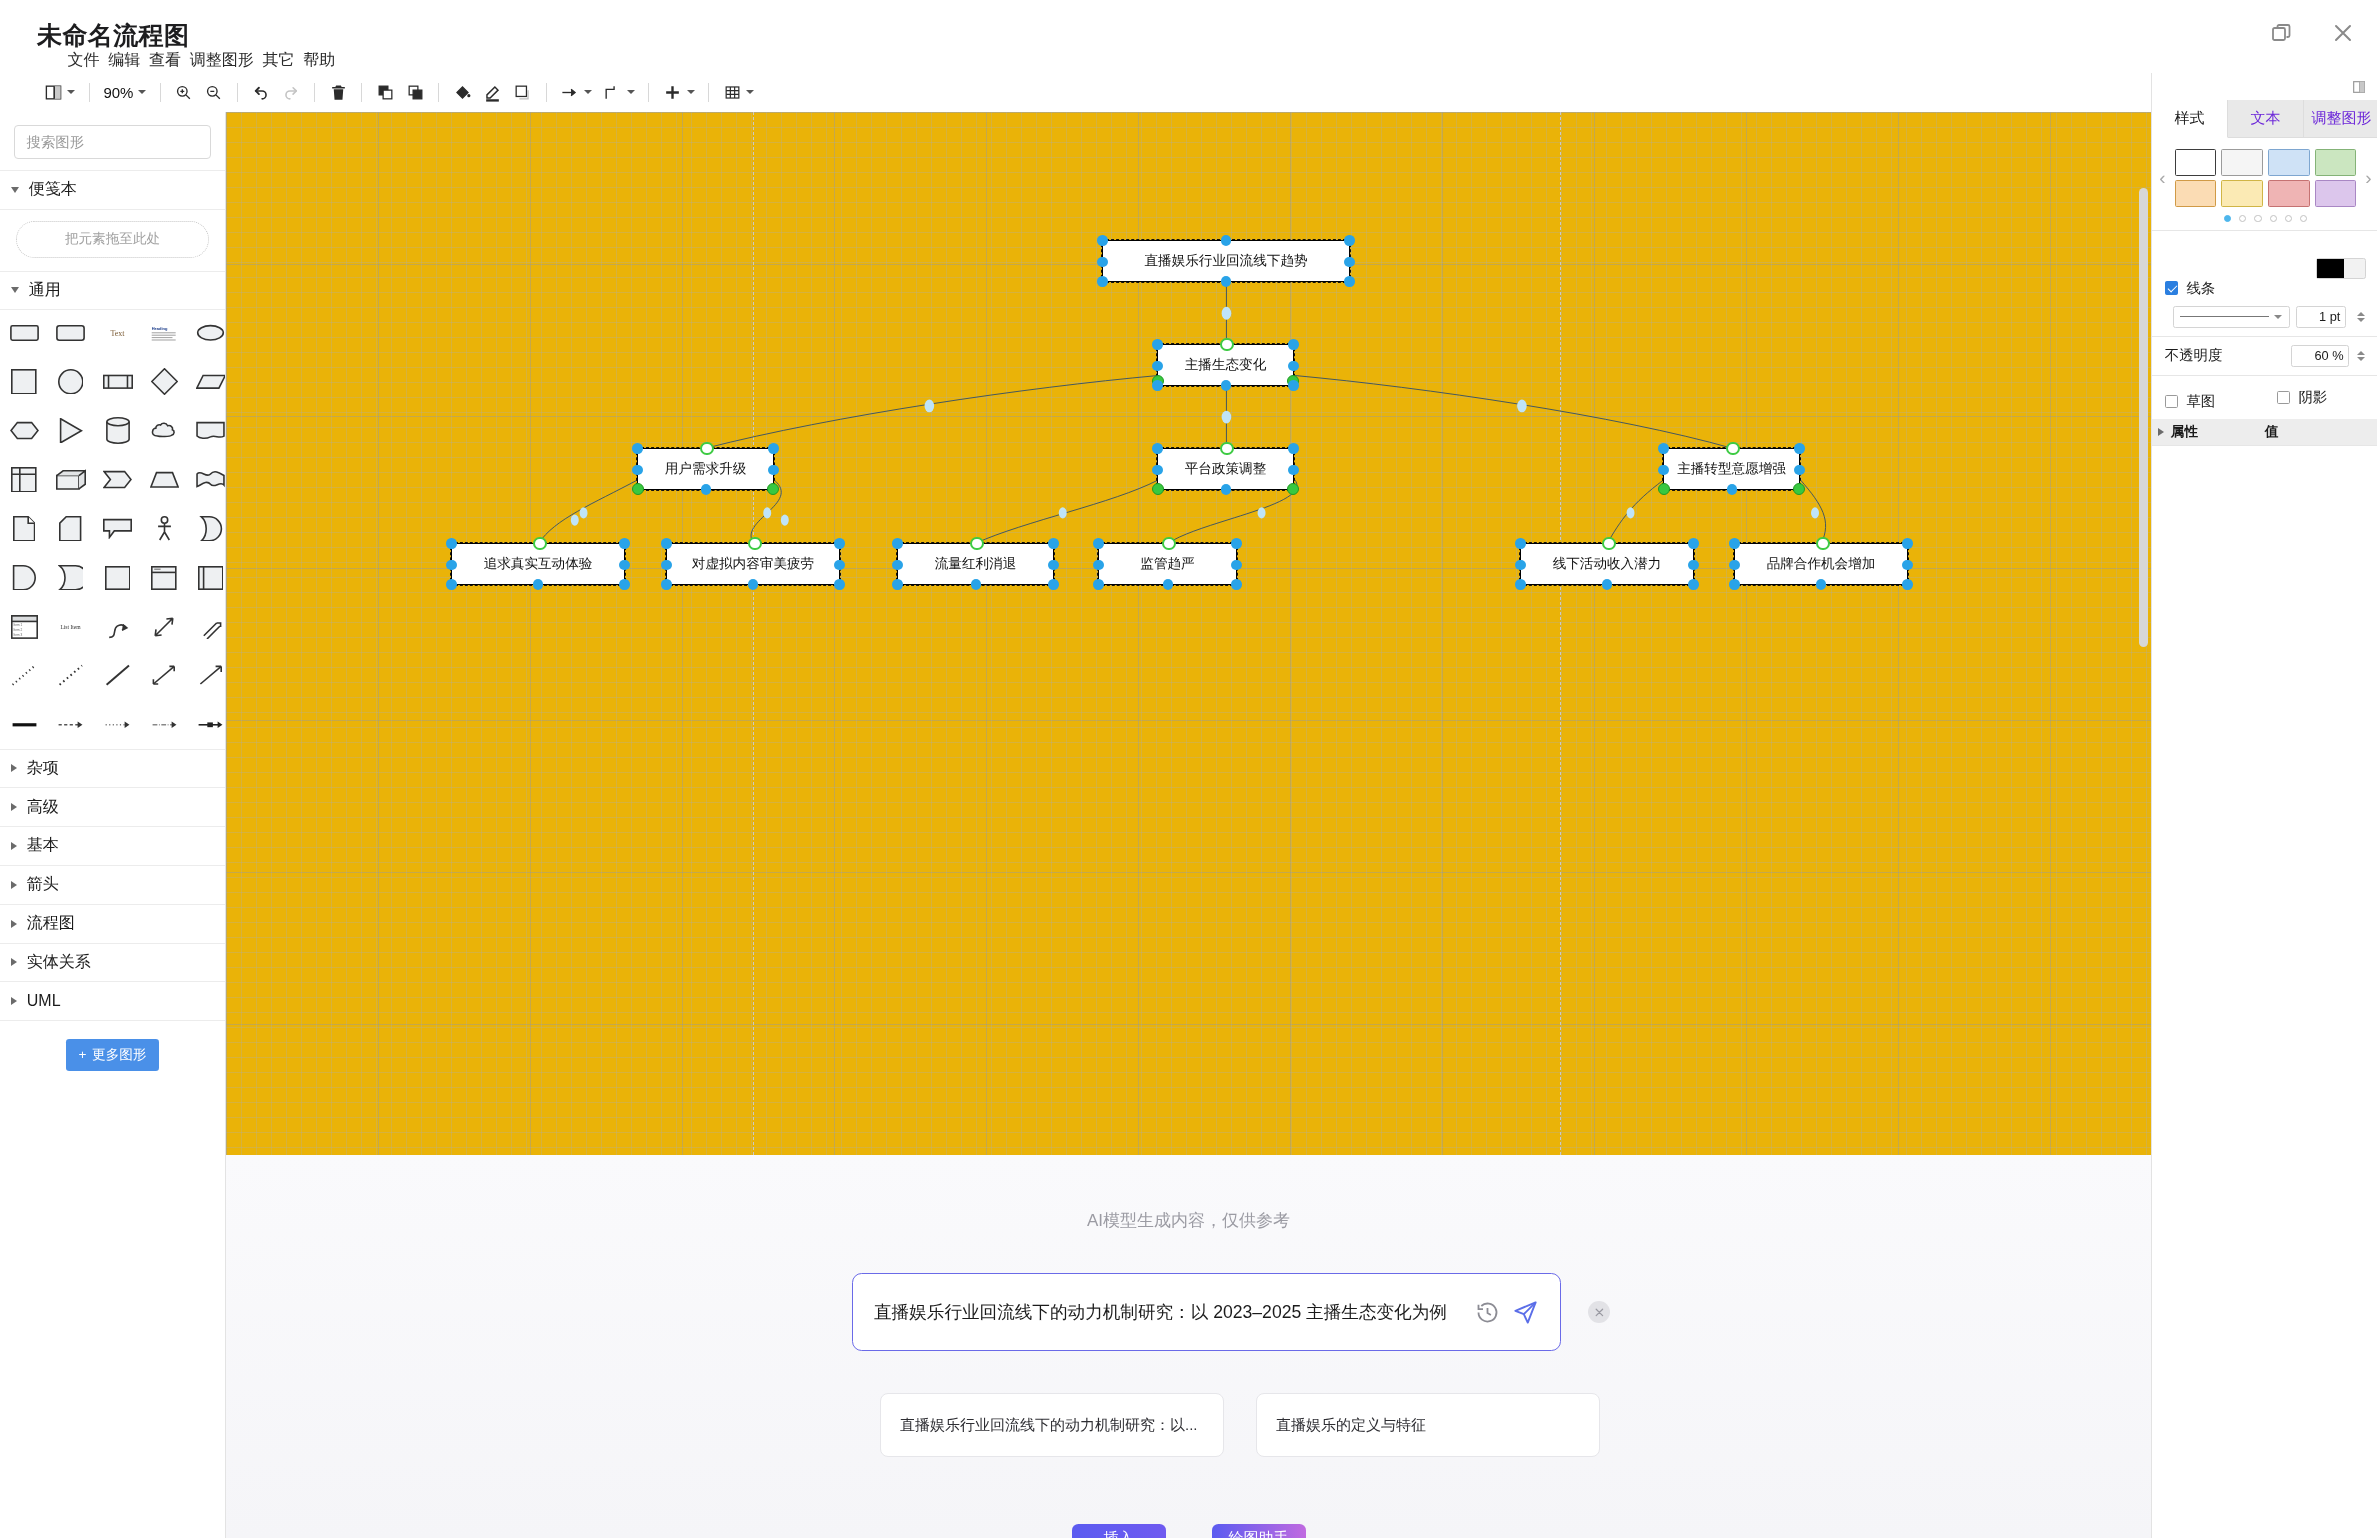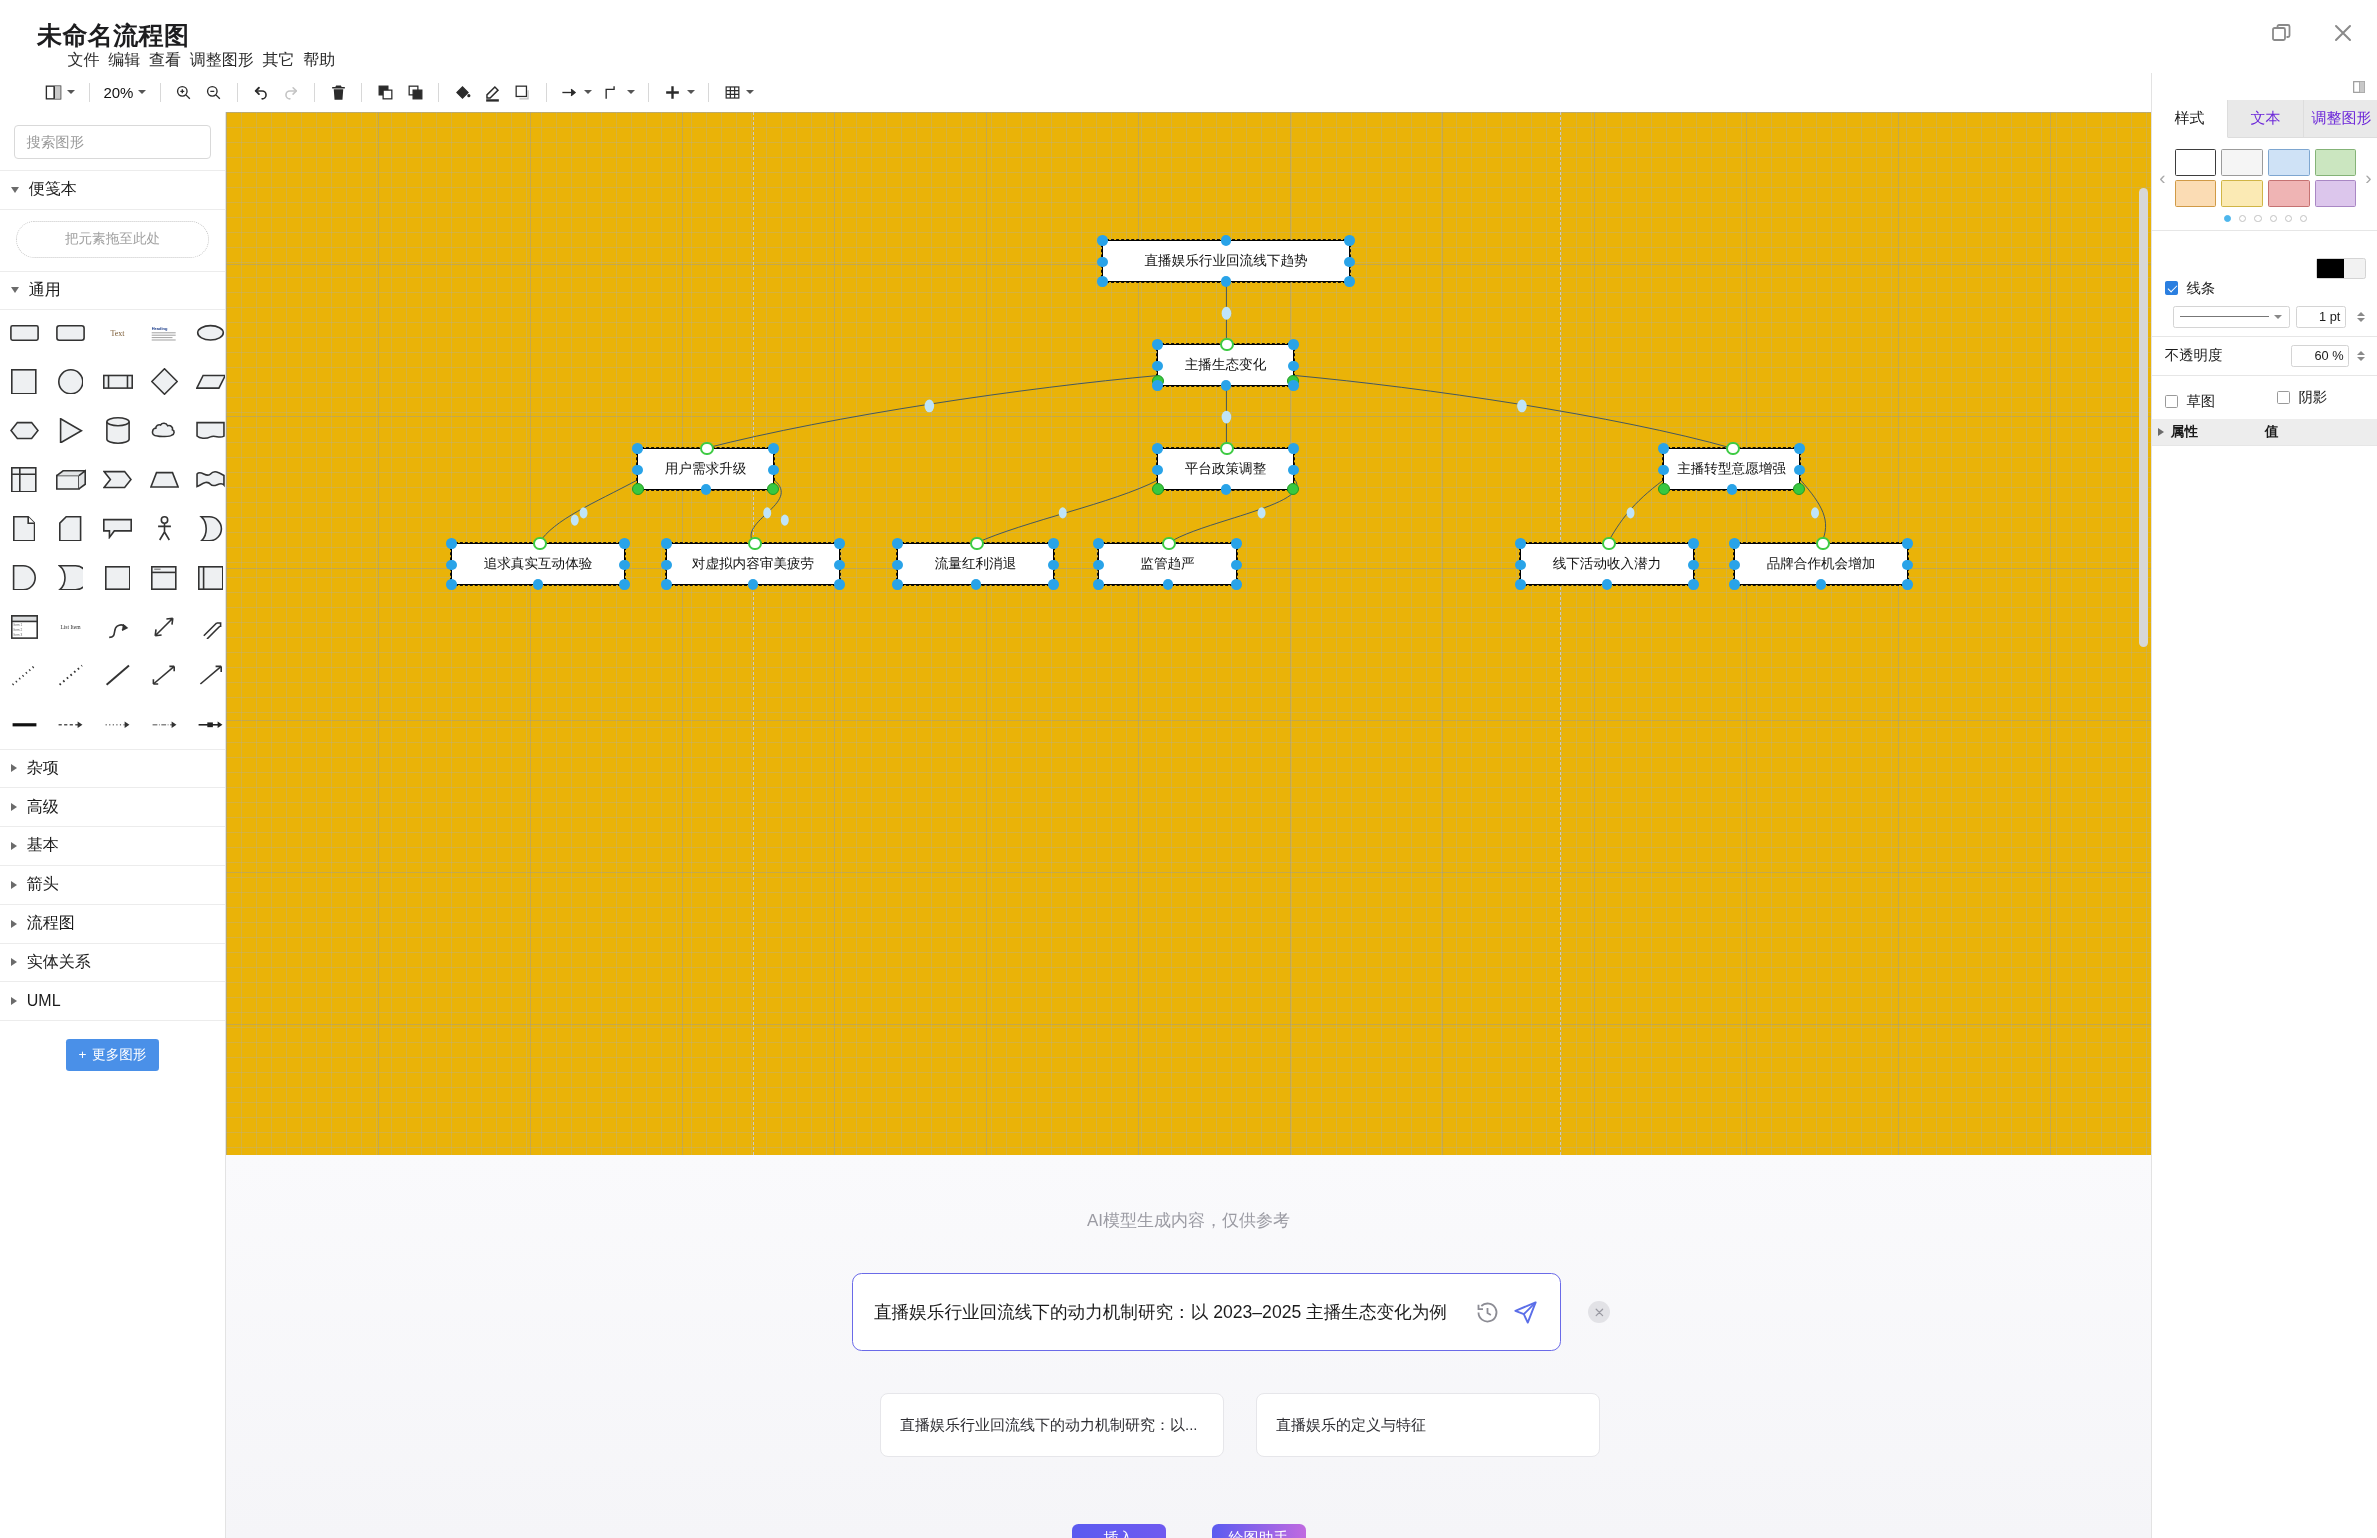--- a/index.html
+++ b/index.html
@@ -164,21 +164,21 @@
       <svg class="tb-icon" viewBox="0 0 24 24" fill="none" stroke="#2b2b2b" stroke-width="1.7">
         <rect x="3" y="4" width="18" height="16"></rect>
           <path d="M13 4v16"></path>
           <rect x="13" y="4" width="8" height="16" fill="#c9c9c9" stroke="none"></rect>
           <path d="M13 4v16" stroke="#2b2b2b"></path>
       </svg>
         <div class="caret"></div>
     </div>
     <div class="tb-sep"></div>
     <div class="tb-item">
-      <span class="zoomlabel">20%</span>
+      <span class="zoomlabel">90%</span>
       <div class="caret"></div>
     </div>
     <div class="tb-sep"></div>
     <div class="tb-item">
       <svg class="tb-icon" viewBox="0 0 24 24" fill="none" stroke="#2b2b2b" stroke-width="1.7">
           <circle cx="10.5" cy="10.5" r="6"></circle>
           <path d="M15 15l5 5M8 10.5h5M10.5 8v5"></path>
         </svg>
     </div>
     <div class="tb-item">

